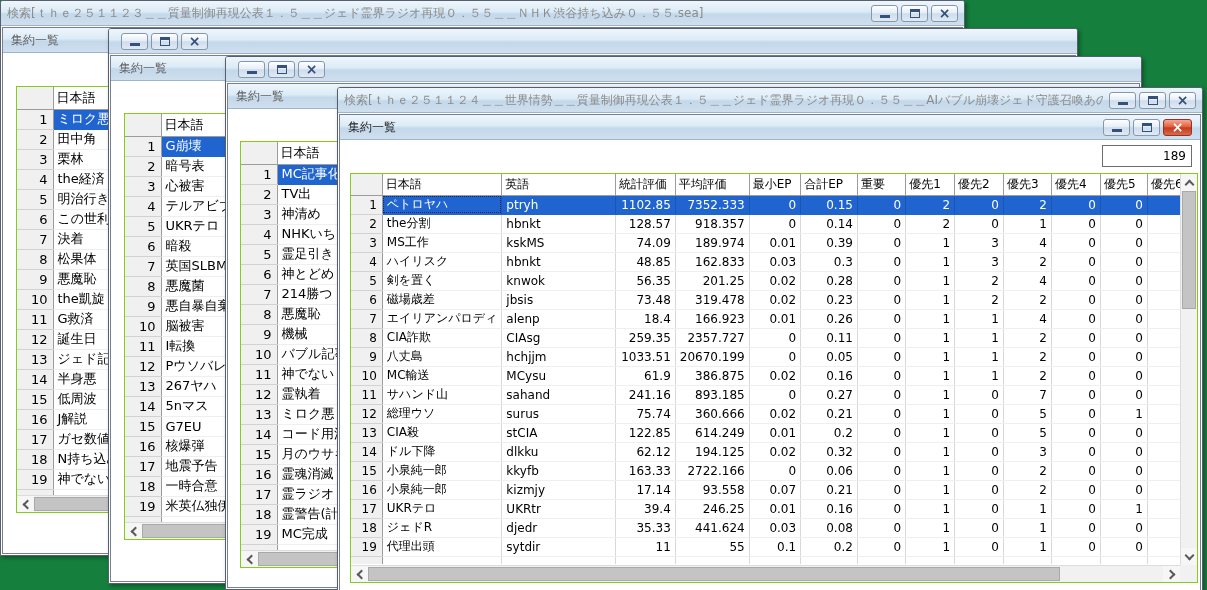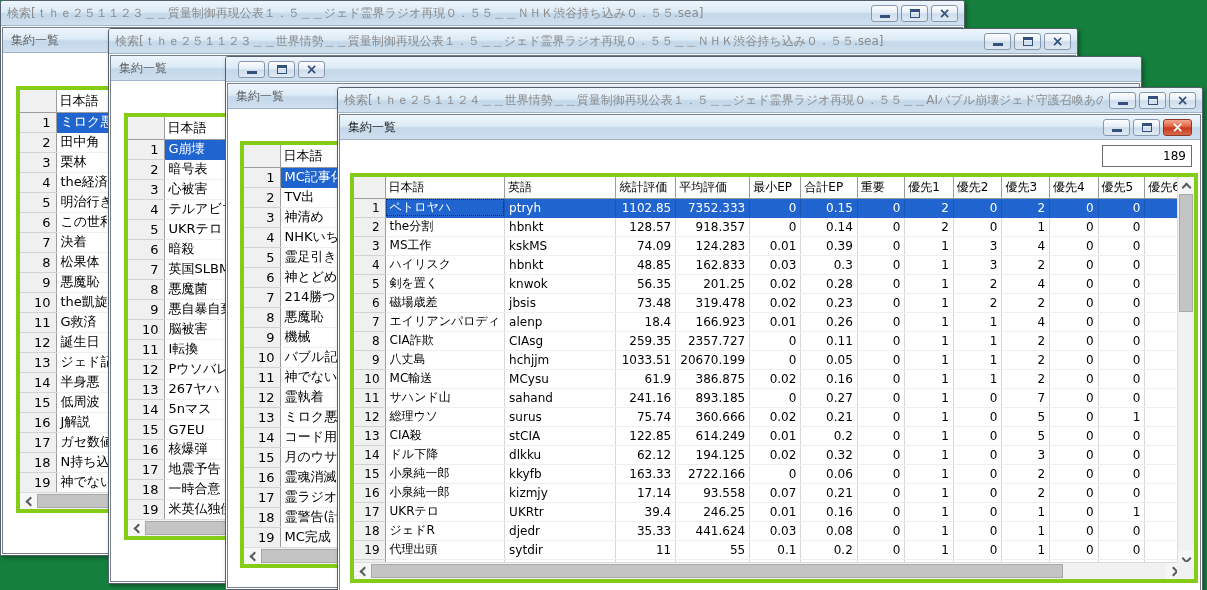--- a/index.html
+++ b/index.html
@@ -29,21 +29,21 @@
   .childbar { height:25px; background:linear-gradient(180deg,#eef5fc 0%,#dcebf6 45%,#c3d8ea 55%,#cfdfee 100%);
               border-bottom:1px solid #9db4ca; display:flex; align-items:center; padding:0 8px; }
   .ctitle { flex:1; font-size:12px; color:#5f5f5f; white-space:nowrap; overflow:hidden; }
   .win.active .ctitle { color:#1f1f1f; }
   .ccontent { position:absolute; left:0; right:0; top:25px; bottom:0; background:#fff; overflow:hidden; }
 
   .countbox { position:absolute; top:5px; right:8px; width:90px; height:22px; background:#fff;
               border:1px solid #6e6e6e; text-align:right; padding:3px 5px 0 0; font-size:12px; }
 
   
-  .listctl { position:absolute; background:#fff; border:4px solid #84cc16; overflow:hidden; }
+  .listctl { position:absolute; background:#fff; border:1px solid #84cc16; overflow:hidden; }
   table.grid { border-collapse:collapse; table-layout:fixed; }
   .grid th { font-weight:normal; text-align:left; background:#fff; border-right:1px solid #9c9c9c;
              border-bottom:1px solid #9c9c9c; padding:0 3px; height:21px; white-space:nowrap; overflow:hidden; }
   .grid td { border-right:1px solid #d8d8d8; border-bottom:1px solid #efefef; padding:0 4px; height:19px;
              white-space:nowrap; overflow:hidden; }
   .grid th.rownum, .grid td.rownum { background:#f0f0f0; border-right:1px solid #9c9c9c; text-align:right;
              padding-right:5px; }
   .grid td.rownum { border-bottom:1px solid #d2d2d2; }
   .grid td.num { text-align:right; direction:rtl; }
   .grid tr.sel td { background:#2065cf; color:#fff; border-right-color:#1a55b2; border-bottom-color:#2065cf; }
@@ -198,21 +198,20 @@
                 <span class="ch right"></span>
               </span>
           </div>
         </div>
       </div>
     </div>
   </div>
 
   <div class="win" style="left:108px;top:28px;width:970px;height:556px;z-index:2;">
     <div class="titlebar">
-      <span class="title">検索[ｔｈｅ２５１１２３＿＿世界情勢＿＿質量制御再現公表１．５＿＿ジェド霊界ラジオ再現０．５５＿＿ＮＨＫ渋谷持ち込み０．５５.sea]</span>
       <span class="winbtns">
         <span class="wbtn">
             <span class="ic-min"></span>
           </span>
         <span class="wbtn">
             <span class="ic-max"></span>
           </span>
         <span class="wbtn">
             <span class="ic-x">×</span>
           </span>
@@ -559,21 +558,21 @@
                   <td class="num">1</td>
                   <td class="num">0</td>
                   <td class="num">0</td>
                   <td class="num"></td>
                 </tr>
                 <tr>
                   <td class="rownum">3</td>
                   <td>MS工作</td>
                   <td>kskMS</td>
                   <td class="num">74.09</td>
-                  <td class="num">124.283</td>
+                  <td class="num">189.974</td>
                   <td class="num">0.01</td>
                   <td class="num">0.39</td>
                   <td class="num">0</td>
                   <td class="num">1</td>
                   <td class="num">3</td>
                   <td class="num">4</td>
                   <td class="num">0</td>
                   <td class="num">0</td>
                   <td class="num"></td>
                 </tr>

